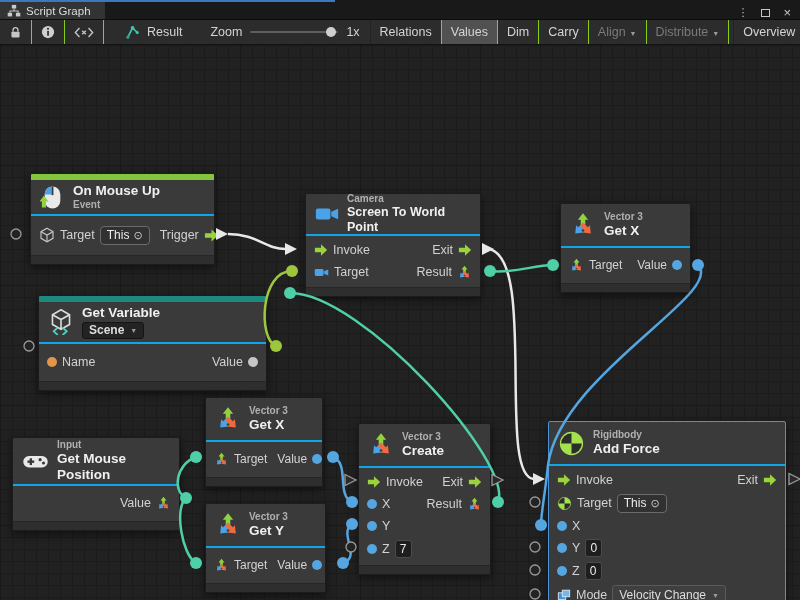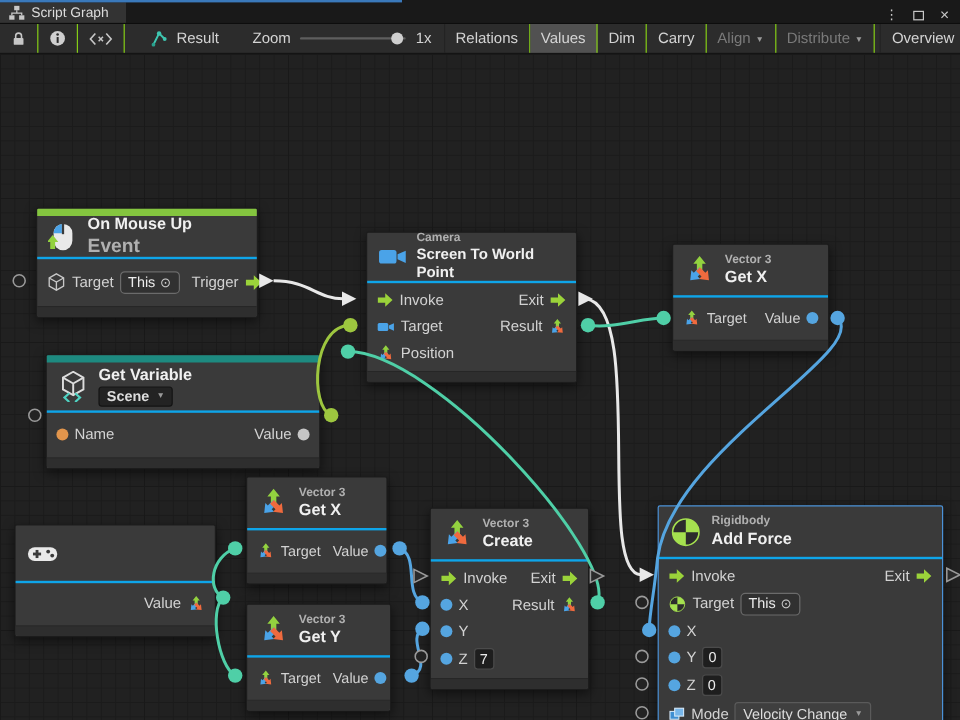--- a/index.html
+++ b/index.html
@@ -44,21 +44,21 @@
 
   
   .node { position:absolute; background:#3a3a3a; border:1px solid #1c1c1c; border-radius:2px;
     box-shadow:0 3px 9px rgba(0,0,0,.5); color:#d8d8d8; z-index:10; }
   .node.selected { border-width:1.5px; z-index:20; }
   .accent { height:6px; border-radius:1px 1px 0 0; }
   .hdr { display:flex; align-items:center; gap:8px; padding:0 9px;font-weight:bold; }
   .hcol { display:flex; flex-direction:column; justify-content:center; line-height:1.2; }
   .hcat { font-size:10px; color:#b0b0b0; }
   .htitle { font-size:13.5px; color:#f0f0f0; }
-  .hsub { font-size:16px; color:#b0b0b0; }
+  .hsub { font-size:10px; color:#b0b0b0; }
   .body { border-top:2px solid #0ea5e9; padding:3px 0 2px; }
   .row { display:flex; align-items:center; gap:5px; padding:0 8px; font-size:12.5px; color:#d2d2d2; }
   .spacer { flex:1; }
   .ftr { height:9px; background:#2e2e2e; border-top:1px solid #262626; border-radius:0 0 2px 2px; margin-top:2px; }
   .dot { width:10px; height:10px; border-radius:50%; flex:none; }
   .dot.gray { background:#c6c6c6; }
   .chip { border:1px solid #6b6b6b; background:#313131; border-radius:4px; padding:0 6px; height:19px;
     font-size:12px; color:#ececec; display:inline-flex; align-items:center; gap:4px; }
   .pick { font-size:11px; color:#cccccc; }
   .dd { background:#232323; border:1px solid #141414; border-radius:3px; padding:0 6px; height:19px;
@@ -276,26 +276,20 @@
           <svg class="ic" width="15" height="13" viewBox="0 0 28 25">
               <use href="#ic-cam"></use>
             </svg>
           <span>Target</span>
           <span class="spacer"></span>
           <span>Result</span>
           <svg class="ic" width="15" height="15" viewBox="-4 -3 40 40">
               <use href="#ic-v3"></use>
             </svg>
         </div>
-        <div class="row" style="height:22px">
-          <svg class="ic" width="15" height="15" viewBox="-4 -3 40 40">
-              <use href="#ic-v3"></use>
-            </svg>
-          <span>Position</span>
-        </div>
       </div>
       <div class="ftr"></div>
     </div>
 
     <div class="node" style="left:560px;top:158px;width:131px">
       <div class="hdr" style="height:42px">
         <svg class="ic" width="26" height="26" viewBox="-4 -3 40 40">
             <use href="#ic-v3"></use>
           </svg>
         <div class="hcol">
@@ -367,20 +361,24 @@
 
     <div class="node" style="left:12px;top:392px;width:168px">
       <div class="hdr" style="height:46px">
         <svg class="ic" width="27" height="27" viewBox="0 0 32 32">
           <rect x="1.5" y="9.5" width="29" height="13.5" rx="6.7" fill="#e9e9e9"></rect>
           <rect x="6.5" y="14.8" width="8" height="2.8" fill="#3a3a3a"></rect>
           <rect x="9.1" y="12.2" width="2.8" height="8" fill="#3a3a3a"></rect>
           <circle cx="21.5" cy="13.8" r="1.9" fill="#3a3a3a"></circle>
           <circle cx="25.5" cy="17.8" r="1.9" fill="#3a3a3a"></circle>
         </svg>
+        <div class="hcol">
+          <span class="hcat">Input</span>
+          <span class="htitle">Get Mouse Position</span>
+        </div>
       </div>
       <div class="body">
         <div class="row" style="height:28px">
           <span class="spacer"></span>
           <span>Value</span>
           <svg class="ic" width="15" height="15" viewBox="-4 -3 40 40">
               <use href="#ic-v3"></use>
             </svg>
         </div>
       </div>

